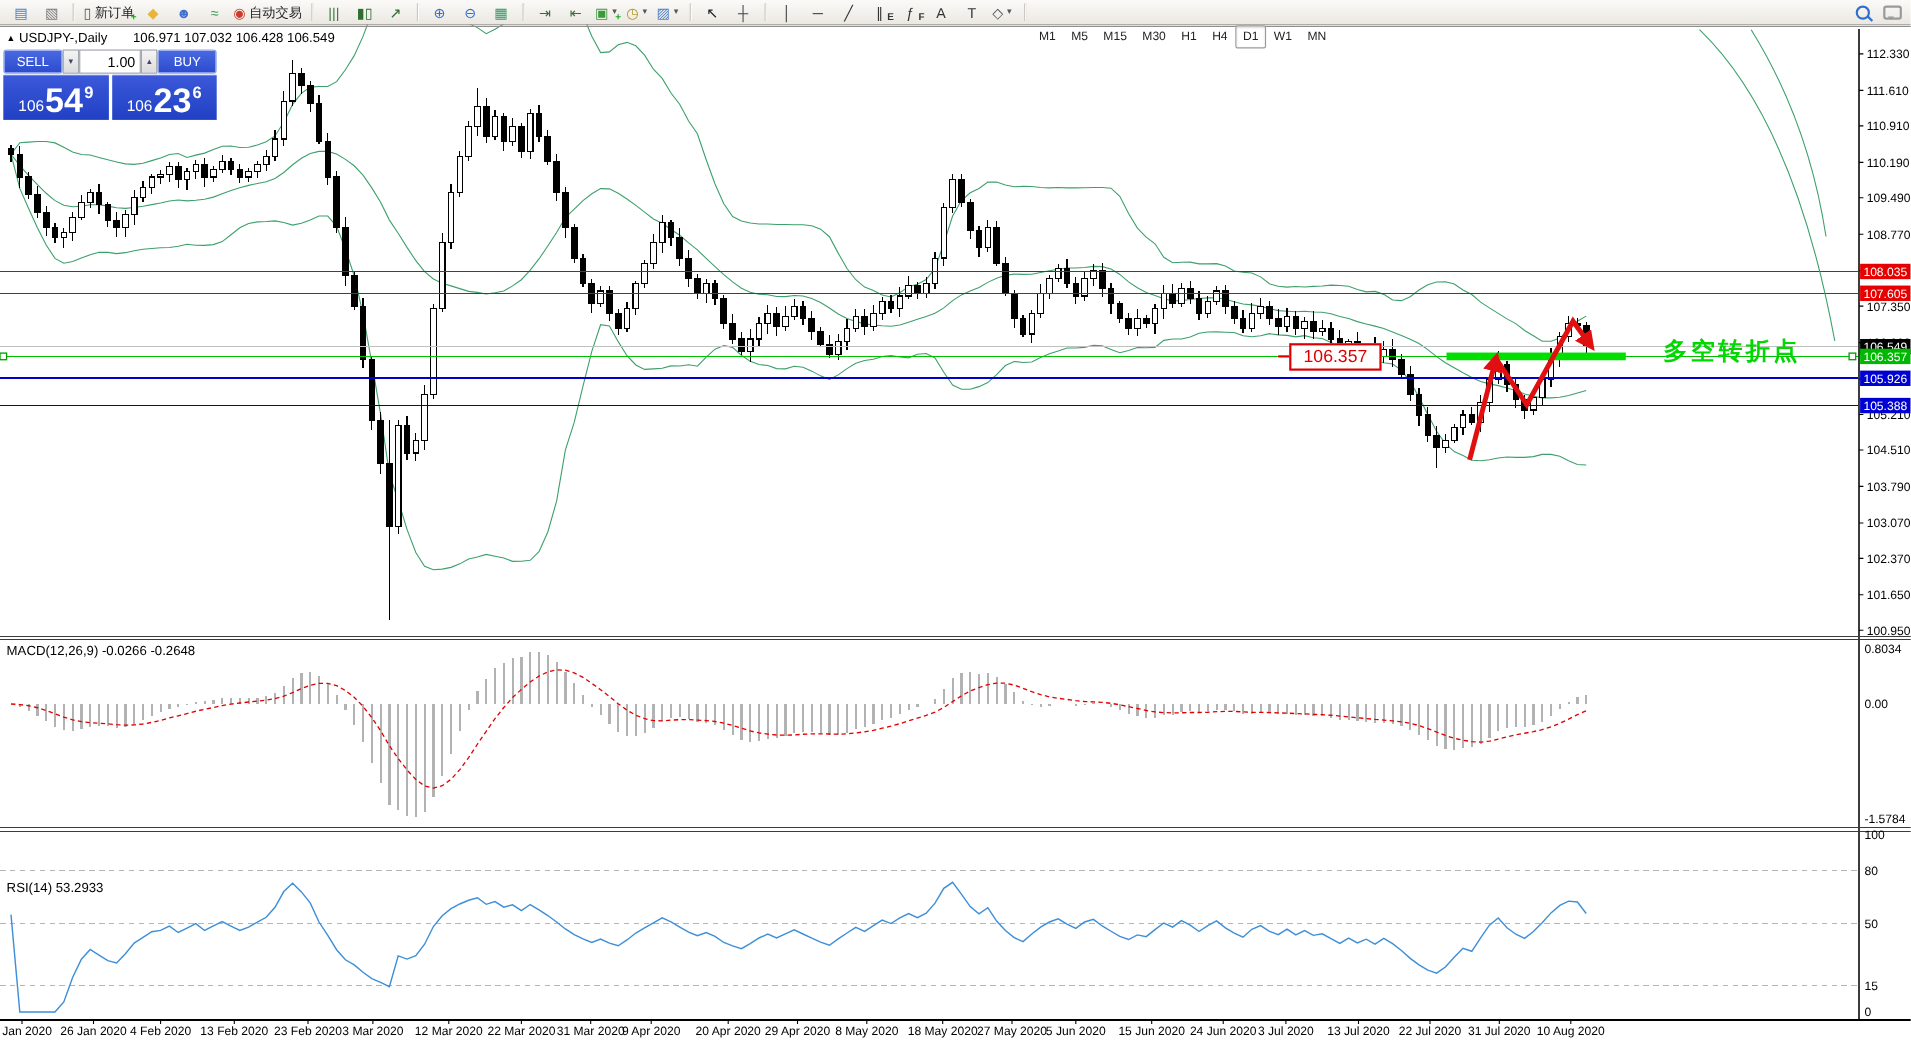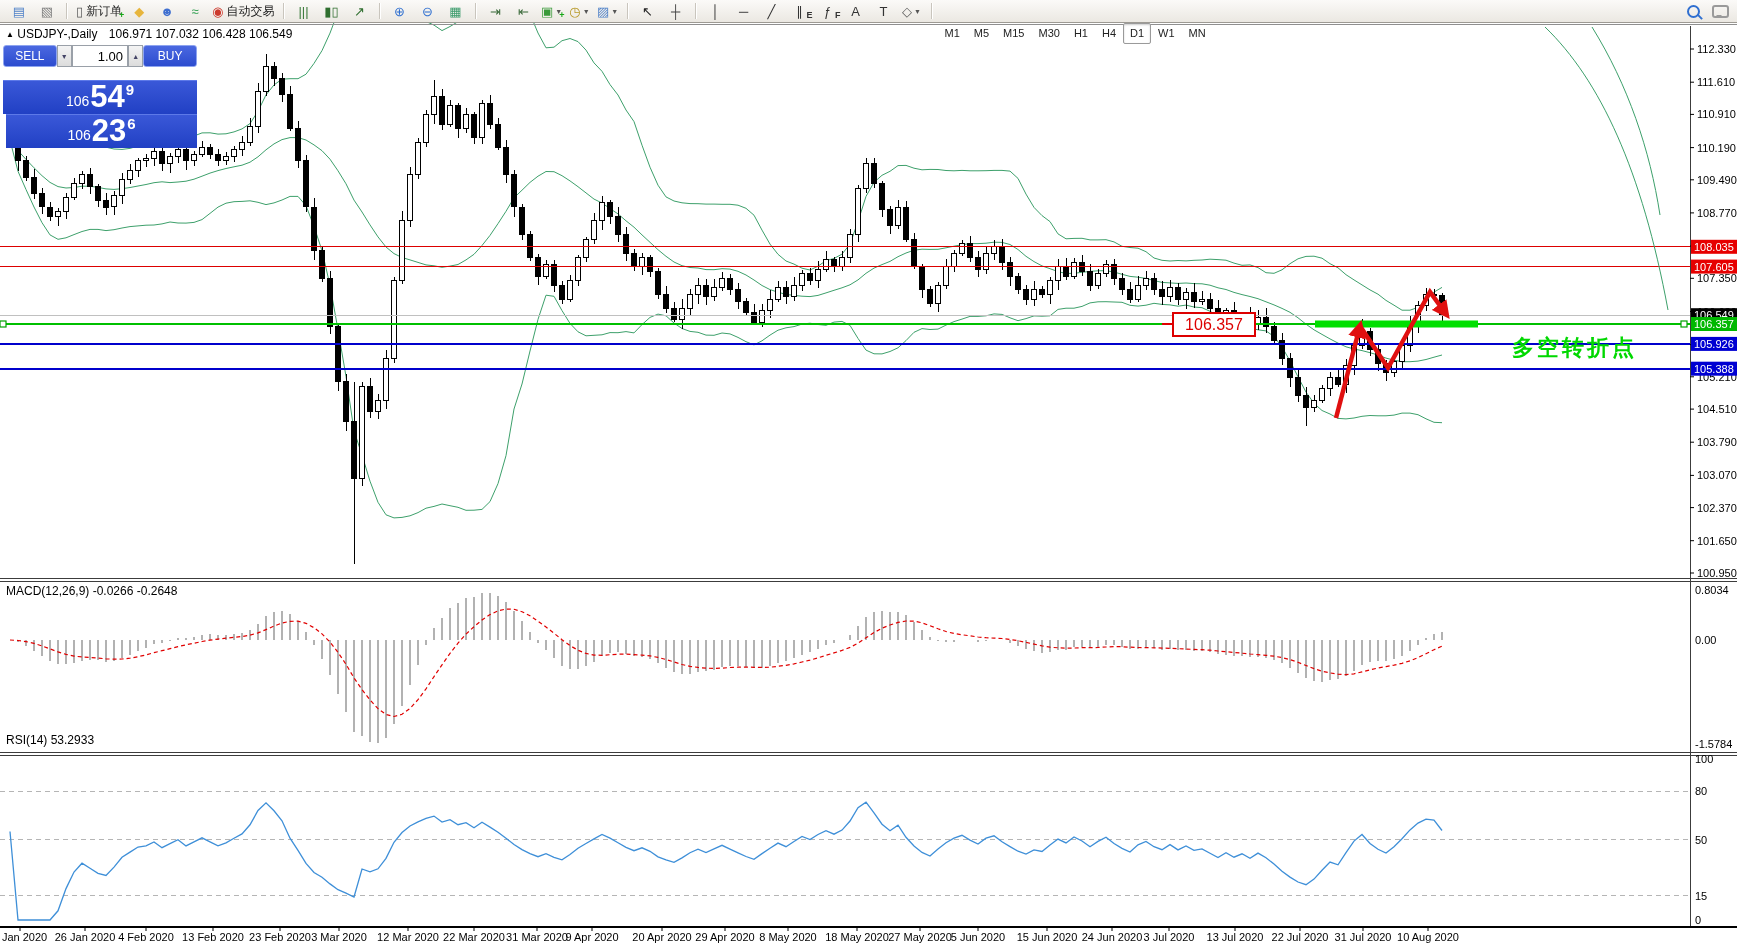--- a/index.html
+++ b/index.html
@@ -26,35 +26,35 @@
   .magnifier::after{content:"";position:absolute;width:6px;height:2px;background:#2f6fd0;
     transform:rotate(45deg);right:-5px;bottom:-2px;}
   .chatbubble{width:13px;height:9px;border:2px solid #9a9a9a;border-radius:3px;position:relative;margin-left:12px;}
   .chatbubble::after{content:"";position:absolute;left:2px;bottom:-5px;border:3px solid transparent;
     border-top-color:#9a9a9a;}
   
   .overlay{position:absolute;z-index:5;}
   #chart-title{left:6px;top:27px;font-size:12px;color:#000;}
   #chart-title .tri{font-size:8px;vertical-align:1px;}
   #macd-label{left:6px;top:584px;font-size:12px;color:#000;}
-  #rsi-label{left:6px;top:733px;font-size:12px;color:#000;}
+  #rsi-label{left:6px;top:800px;font-size:12px;color:#000;}
   #annotation{left:1512px;top:304px;font-size:22px;font-weight:bold;color:#00d800;
-    letter-spacing:3px;white-space:nowrap;margin-top:29px;}
+    letter-spacing:3px;white-space:nowrap;}
   #price-flag{left:1172px;top:312px;width:80px;height:21px;border:2px solid #dd0000;
     background:#fff;color:#dd0000;font-size:16px;text-align:center;line-height:21px;}
   #flag-dash{left:1162px;top:323px;width:10px;height:2px;background:#dd0000;}
   
   #oneclick{left:3px;top:45px;width:194px;z-index:6;font-family:"Liberation Sans",sans-serif;}
   .oc-row1{display:flex;height:22px;}
   .oc-btn{width:54px;background:linear-gradient(#4a68e0,#2c4ccf);border:1px solid #8ea4ef;
     border-radius:3px;color:#fff;font-size:12px;display:flex;align-items:center;justify-content:center;}
   .oc-spin{width:14px;background:linear-gradient(#f4f4f4,#dcdcdc);border:1px solid #9aa0a8;
     display:flex;align-items:center;justify-content:center;font-size:7px;color:#446;}
   .oc-input{width:50px;border:1px solid #9aa0a8;font-size:13px;text-align:right;padding:0 4px 0 0;}
-  .oc-row2{display:flex;height:41px;margin-top:13px;flex-direction:column;}
+  .oc-row2{display:flex;height:41px;margin-top:1px;}
   .oc-price{flex:1;background:linear-gradient(#3a58d8,#2140c4);color:#fff;display:flex;
     align-items:flex-end;justify-content:center;padding-bottom:2px;border-top:1px solid #5d79e8;}
   .oc-price + .oc-price{margin-left:3px;}
   .oc-pre{font-size:14px;margin:0 1px 3px 0;}
   .oc-big{font-size:31px;font-weight:bold;line-height:31px;}
   .oc-sup{font-size:15px;font-weight:bold;margin:0 0 14px 1px;}
 </style>
 </head>
 <body>
 
@@ -893,21 +893,21 @@
     </div>
     <div class="tb-right">
       <div class="magnifier"></div>
       <div class="chatbubble"></div>
     </div>
   </div>
 
 <div class="overlay" id="chart-title">
   <span class="tri">▲</span>
   <span>USDJPY-,Daily</span>
-  <span style="margin-left:8px;">106.971 107.032 106.428 106.549</span>
+  <span style="margin-left:20px;">106.971 107.032 106.428 106.549</span>
 </div>
 
 <div class="overlay" id="oneclick">
   <div class="oc-row1">
     <div class="oc-btn">SELL</div>
     <div class="oc-spin">▼</div>
     <input class="oc-input" value="1.00" style="">
     <div class="oc-spin">▲</div>
     <div class="oc-btn">BUY</div>
   </div>

